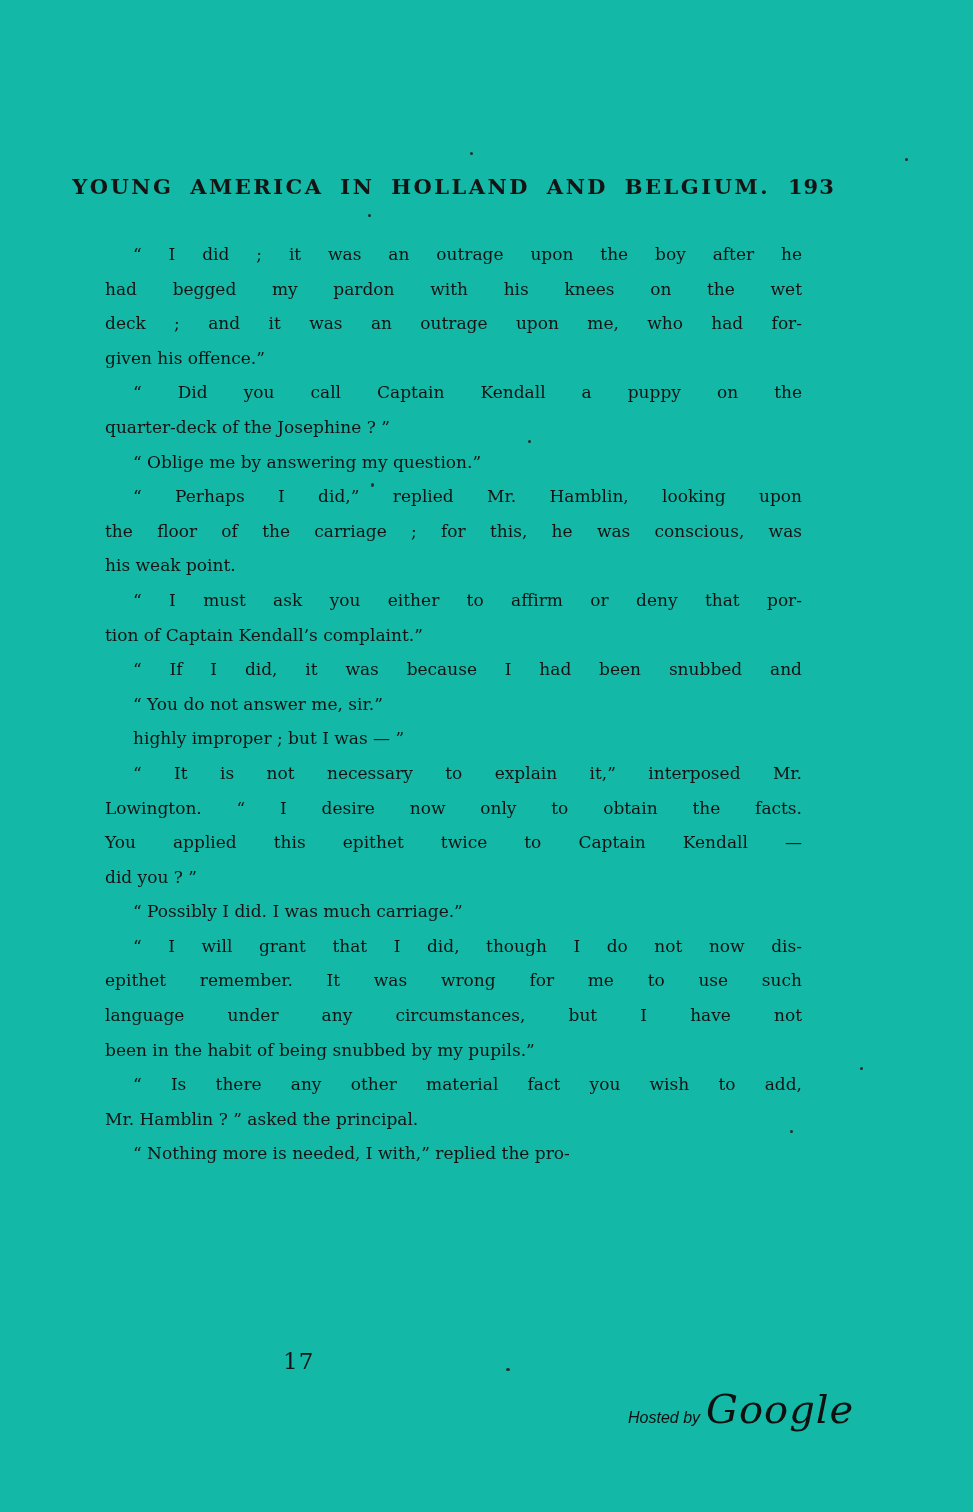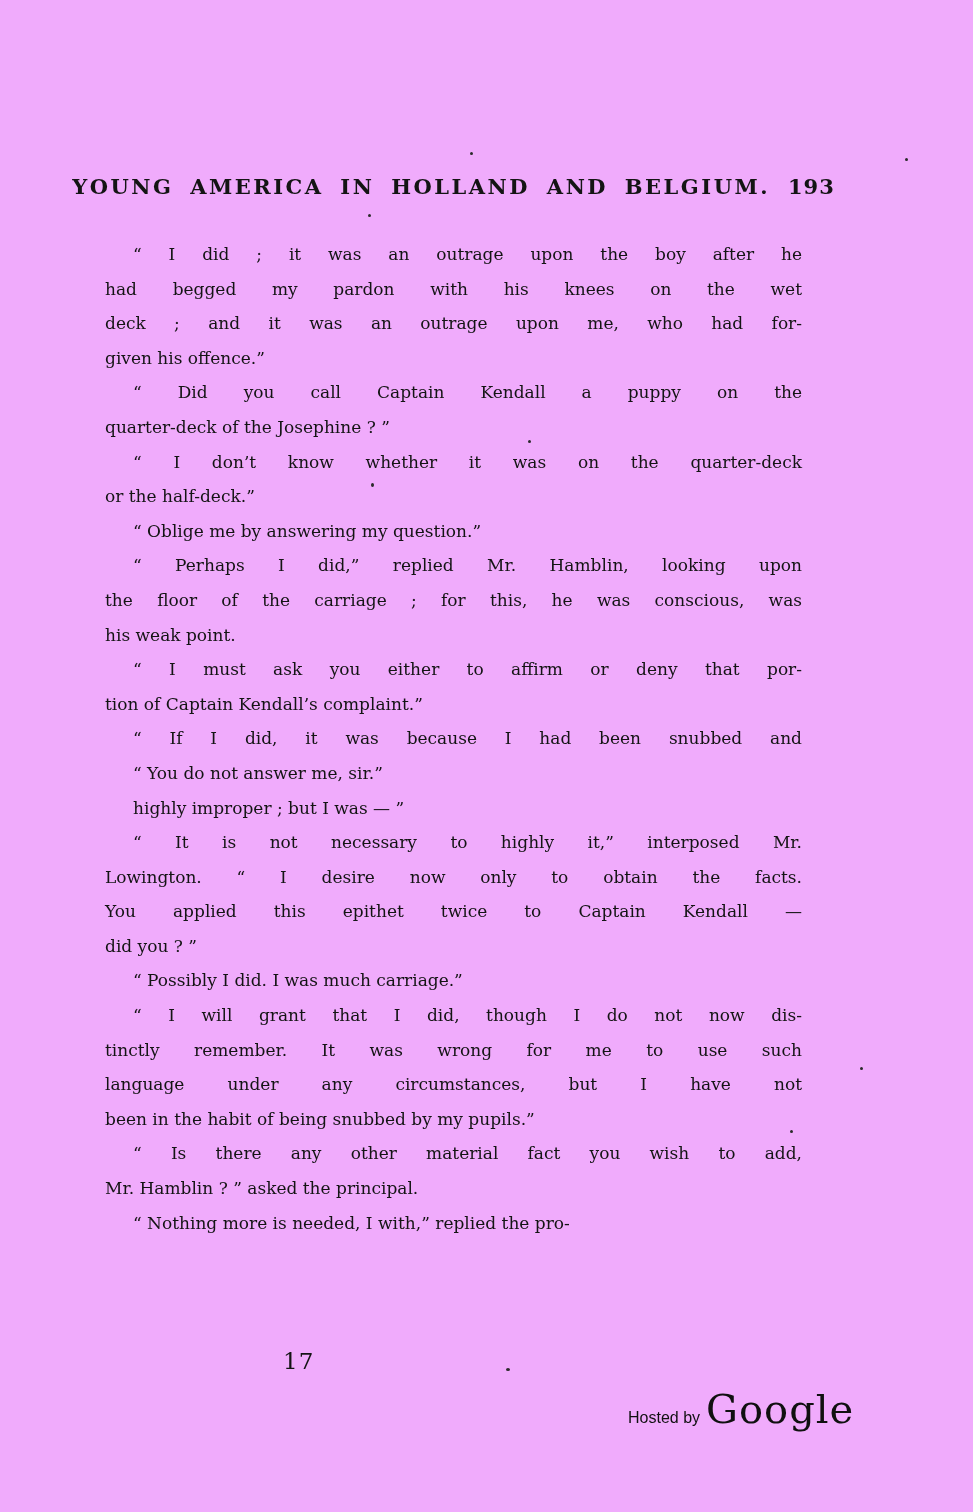--- a/index.html
+++ b/index.html
@@ -4,21 +4,21 @@
 <style>
   html, body {
     margin: 0;
     padding: 0;
     background: #ffffff;
   }
   #page {
     position: relative;
     width: 973px;
     height: 1512px;
-    background: #f0abfc;
+    background: #14b8a6;
     overflow: hidden;
     font-family: "DejaVu Serif", "Liberation Serif", serif;
     color: #141414;
   }
   
   #running-head {
     position: absolute;
     left: 105px;
     top: 174px;
     width: 697px;
@@ -68,20 +68,21 @@
   }
   
   #watermark {
     position: absolute;
     left: 628px;
     top: 1386px;
     display: flex;
     align-items: baseline;
     gap: 6px;
     color: #101010;
+    font-style: italic;
   }
   #watermark .hosted-by {
     font-family: "Liberation Sans", "DejaVu Sans", sans-serif;
     font-size: 16px;
   }
   #watermark .brand {
     font-family: "DejaVu Serif", "Liberation Serif", serif;
     font-size: 40px;
     letter-spacing: 1px;
   }
@@ -115,24 +116,20 @@
         <div class="line">“ I did ; it was an outrage upon the boy after he</div>
         <div class="line">had begged  my pardon  with  his knees  on  the wet</div>
         <div class="line">deck ;  and  it was an  outrage upon  me, who had for-</div>
         <div class="line last">given his offence.”</div>
       </div>
       <div class="para">
         <div class="line">“ Did  you  call  Captain  Kendall  a  puppy  on  the</div>
         <div class="line last">quarter-deck of the Josephine ? ”</div>
       </div>
       <div class="para">
-        <div class="line">“ I don’t  know  whether  it was on  the  quarter-deck</div>
-        <div class="line last">or the  half-deck.”</div>
-      </div>
-      <div class="para">
         <div class="line last">“ Oblige me by answering my question.”</div>
       </div>
       <div class="para">
         <div class="line">“ Perhaps I did,” replied Mr. Hamblin, looking upon</div>
         <div class="line">the floor of the carriage ; for this, he was conscious, was</div>
         <div class="line last">his weak point.</div>
       </div>
       <div class="para">
         <div class="line">“ I must ask you  either to  affirm  or deny that  por-</div>
         <div class="line last">tion of Captain Kendall’s complaint.”</div>
@@ -140,31 +137,31 @@
       <div class="para">
         <div class="line">“ If I  did, it was  because I  had  been  snubbed and</div>
       </div>
       <div class="para">
         <div class="line last">“ You do not answer me, sir.”</div>
       </div>
       <div class="para">
         <div class="line last">highly improper ;  but I was — ”</div>
       </div>
       <div class="para">
-        <div class="line">“ It  is  not  necessary  to  highly  it,”  interposed  Mr.</div>
+        <div class="line">“ It  is  not  necessary  to  explain  it,”  interposed  Mr.</div>
         <div class="line">Lowington.   “ I desire  now  only  to  obtain  the  facts.</div>
         <div class="line">You applied  this  epithet  twice  to  Captain  Kendall —</div>
         <div class="line last">did you ? ”</div>
       </div>
       <div class="para">
         <div class="line last">“ Possibly I did.   I was much carriage.”</div>
       </div>
       <div class="para">
         <div class="line">“ I will  grant  that  I  did,  though  I  do  not  now  dis-</div>
-        <div class="line">tinctly  remember.   It was wrong  for  me  to  use  such</div>
+        <div class="line">epithet  remember.   It was wrong  for  me  to  use  such</div>
         <div class="line">language  under  any  circumstances,  but  I  have  not</div>
         <div class="line last">been in the habit of  being snubbed by my pupils.”</div>
       </div>
       <div class="para">
         <div class="line">“ Is  there  any  other  material  fact  you  wish  to add,</div>
         <div class="line last">Mr. Hamblin ? ”  asked the principal.</div>
       </div>
       <div class="para">
         <div class="line last">“ Nothing more is needed, I with,” replied the pro-</div>
       </div>

